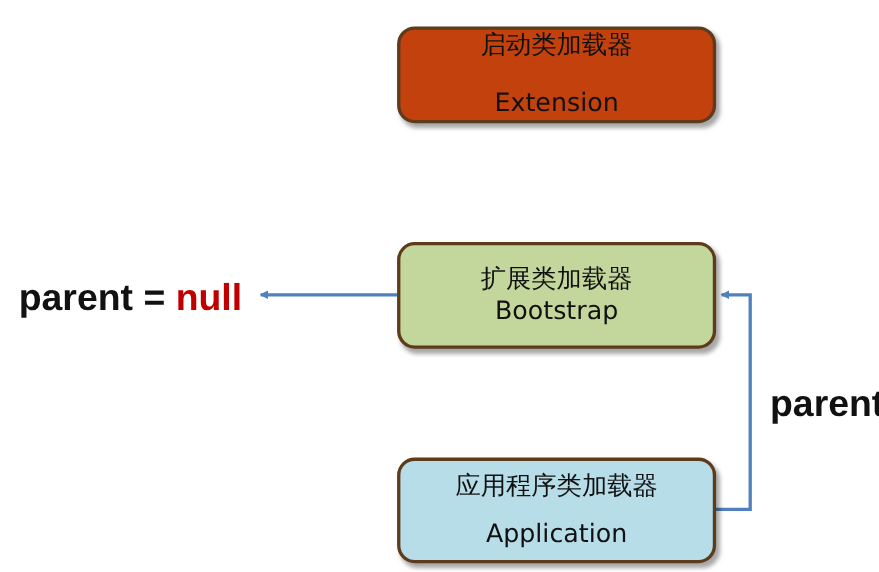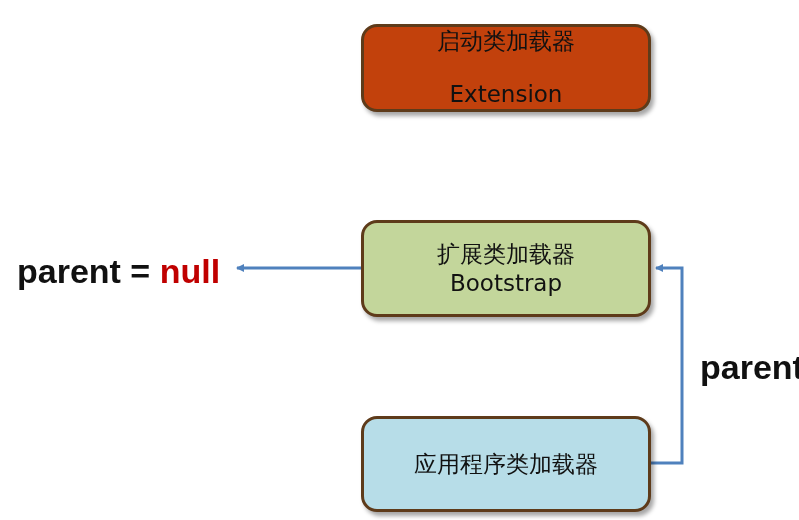--- a/index.html
+++ b/index.html
@@ -37,17 +37,18 @@
   <span>Extension</span>
 </div>
 
 <div class="box" id="extension">
   <span>扩展类加载器</span>
   <span>Bootstrap</span>
 </div>
 
 <div class="box" id="application">
   <span>应用程序类加载器</span>
+  <span>Application</span>
 </div>
 
 <div class="lbl" id="null-label"><span style="white-space:pre">parent = </span><span class="nul">null</span></div>
 
 <div class="lbl" id="parent-label">parent</div>
 
 </body></html>

